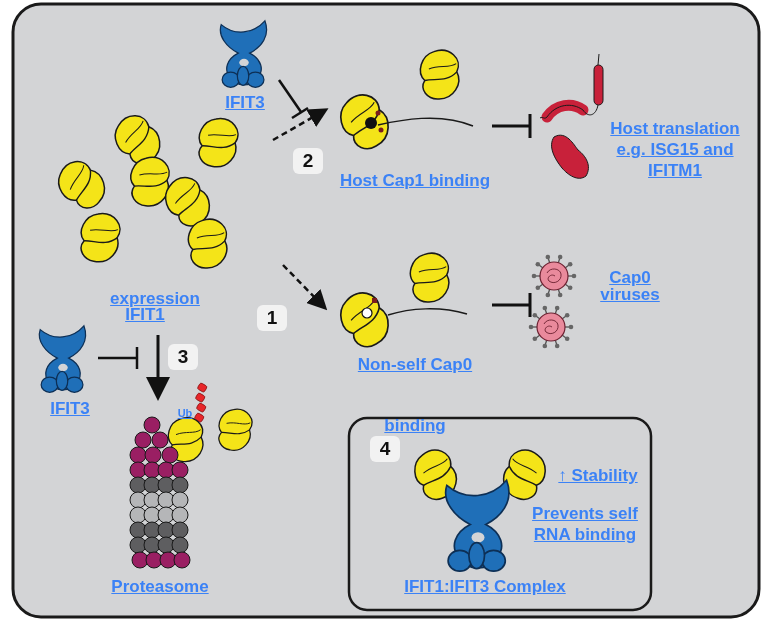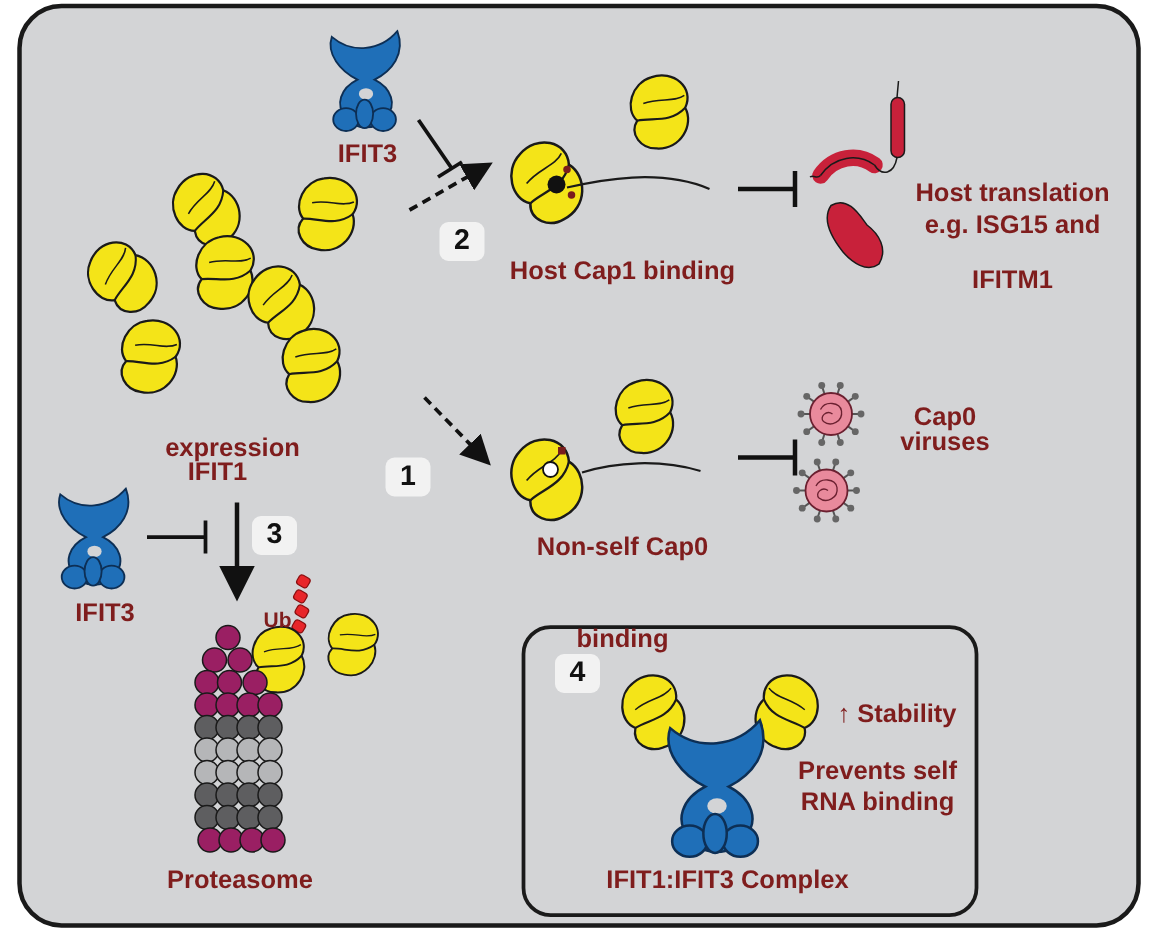--- a/index.html
+++ b/index.html
@@ -1,20 +1,20 @@
 <!DOCTYPE html>
 <html><head>
 <meta charset="utf-8">
 <style>
   html, body { margin:0; padding:0; background:#ffffff; }
   body { width:770px; height:628px; position:relative; overflow:hidden;
          font-family:"Liberation Sans", sans-serif; }
   #stage { position:absolute; left:0; top:0; width:770px; height:628px; }
-  .lbl { position:absolute; font-weight:bold; color:#7f1d1d; text-align:center;
-         font-family:"Liberation Sans", sans-serif; font-size:17px; line-height:21px; }
+  .lbl { position:absolute; font-weight:bold; color:#3b82f6; text-align:center;
+         font-family:"Liberation Sans", sans-serif; font-size:17px; line-height:21px;text-decoration:underline; }
   .badge { position:absolute; background:#f2f2f2; border-radius:6px; width:30px; height:26px;
            font-weight:bold; font-size:19px; text-align:center; line-height:26px; color:#111; }
 </style>
 <style>.ifit1-body{fill:#f4e418;stroke:#1a1a1a;stroke-width:1.5}
 .ifit3-body{fill:#1f6fb8;stroke:#0d2f55;stroke-width:1.3}
 .badge{background:#f2f2f2}</style></head>
 <body>
 
 <div id="stage">
   <svg id="art" width="770" height="628" viewBox="0 0 770 628" xmlns="http://www.w3.org/2000/svg">
@@ -215,25 +215,25 @@
 
   
   <div class="lbl" style="left:215px;top:92px;width:60px;">IFIT3</div>
   <div class="lbl" style="left:100px;top:268px;width:90px;margin-top:36px;">IFIT1</div>
   <div class="lbl" style="left:95px;top:288px;width:120px;">expression</div>
   <div class="lbl" style="left:330px;top:170px;width:170px;">Host Cap1 binding</div>
   <div class="lbl" style="left:330px;top:354px;width:170px;">Non-self Cap0</div>
   <div class="lbl" style="left:330px;top:375px;width:170px;margin-top:40px;">binding</div>
   <div class="lbl" style="left:600px;top:118px;width:150px;">Host translation</div>
   <div class="lbl" style="left:600px;top:139px;width:150px;">e.g. ISG15 and</div>
-  <div class="lbl" style="left:600px;top:176px;width:150px;">IFITM1</div>
+  <div class="lbl" style="left:600px;top:160px;width:150px;">IFITM1</div>
   <div class="lbl" style="left:580px;top:267px;width:100px;">Cap0</div>
   <div class="lbl" style="left:580px;top:284px;width:100px;">viruses</div>
   <div class="lbl" style="left:40px;top:398px;width:60px;">IFIT3</div>
-  <div class="lbl" style="left:170px;top:403px;width:30px;font-size:14px;">Ub</div>
+  <div class="lbl" style="left:170px;top:403px;width:30px;font-size:11px;">Ub</div>
   <div class="lbl" style="left:95px;top:576px;width:130px;">Proteasome</div>
   <div class="lbl" style="left:548px;top:465px;width:100px;text-align:center;">↑ Stability</div>
   <div class="lbl" style="left:520px;top:503px;width:130px;">Prevents self</div>
   <div class="lbl" style="left:520px;top:524px;width:130px;">RNA binding</div>
   <div class="lbl" style="left:385px;top:576px;width:200px;">IFIT1:IFIT3 Complex</div>
 
   
   <div class="badge" style="left:257px;top:305px;">1</div>
   <div class="badge" style="left:293px;top:148px;">2</div>
   <div class="badge" style="left:168px;top:344px;">3</div>

